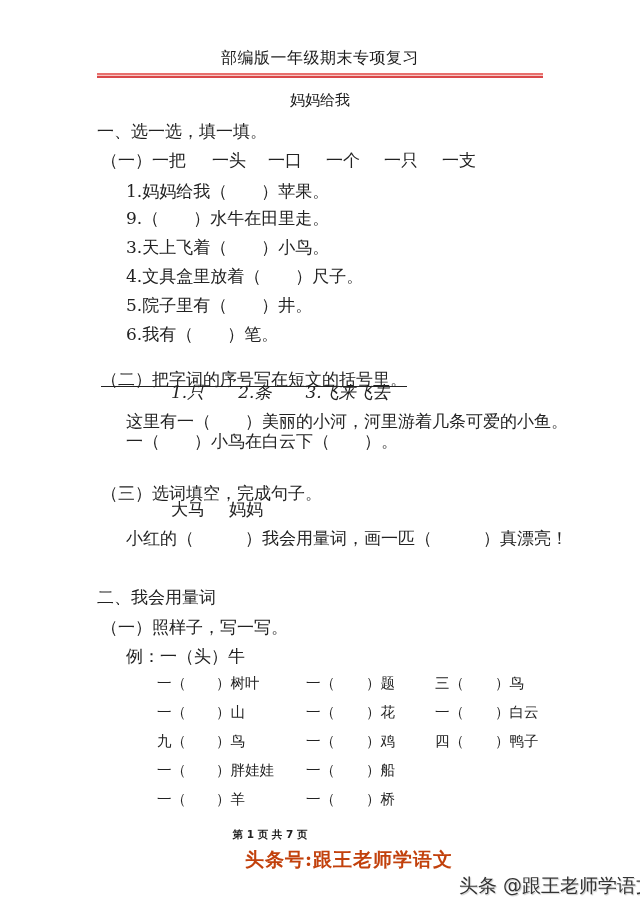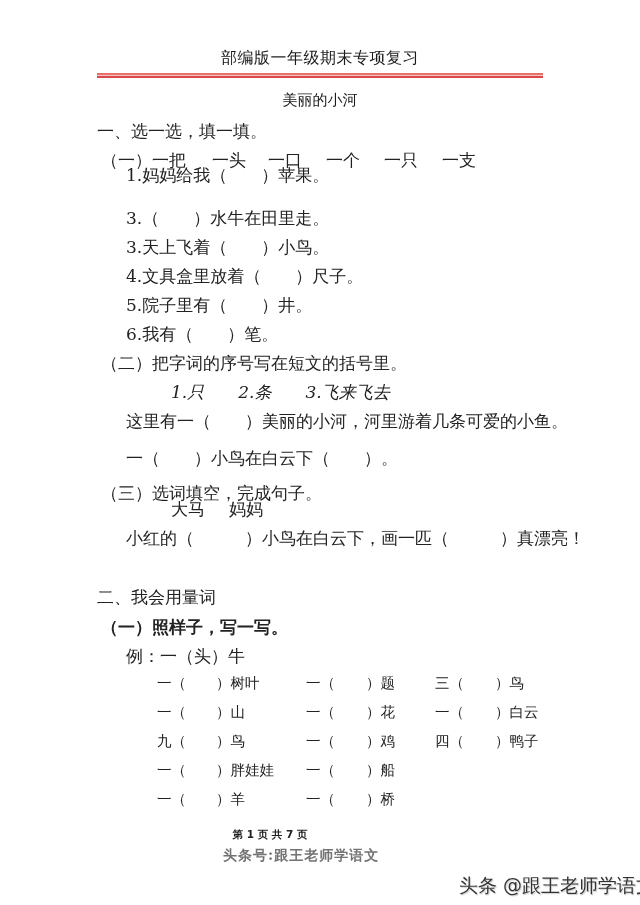--- a/index.html
+++ b/index.html
@@ -20,59 +20,59 @@
     .sub { left: 101px; }
     .item { left: 126px; }
     .deep { left: 171px; }
 
     .opts span { display: inline-block; }
 
     .grid-cell { font-size: 14.5px; color: #222; }
 
     .page-num { left: 0; width: 540px; top: 828px; text-align: center;
       font-family: "DejaVu Sans", "Liberation Sans", sans-serif; font-size: 10.5px; color: #222; font-weight: bold; }
-    .footer-brand { left: 223px; top: 847px; font-size: 14px; font-weight: bold; color: #737373; letter-spacing: 1px; }
+    .footer-brand { left: 245px; top: 847px; font-size: 19px; font-weight: bold; color: #c2410c; letter-spacing: 1px; }
     .watermark { left: 459px; top: 873px; font-family: "DejaVu Sans", "Liberation Sans", sans-serif;
       font-size: 19px; color: #333; text-shadow: 0 0 2px #fff, 1px 1px 1px rgba(0,0,0,0.25); }
   </style>
 </head>
 <body>
 
 <div class="abs doc-header">部编版一年级期末专项复习</div>
 <div class="abs header-rule"></div>
-<div class="abs doc-subtitle">美丽的小河</div>
+<div class="abs doc-subtitle">妈妈给我</div>
 
 <div class="abs line sec" style="top:120px;">一、选一选，填一填。</div>
 
 <div class="abs line sub opts" style="top:149px;">
   <span>（一）</span><span style="width:0px;"></span><span>一把</span><span style="width:26px;"></span><span>一头</span><span style="width:22px;"></span><span>一口</span><span style="width:24px;"></span><span>一个</span><span style="width:24px;"></span><span>一只</span><span style="width:24px;"></span><span>一支</span>
 </div>
 
-<div class="abs line item" style="top:164px;">1.妈妈给我（　　）苹果。</div>
-<div class="abs line item" style="top:207px;">3.（　　）水牛在田里走。</div>
+<div class="abs line item" style="top:180px;">1.妈妈给我（　　）苹果。</div>
+<div class="abs line item" style="top:207px;">9.（　　）水牛在田里走。</div>
 <div class="abs line item" style="top:236px;">3.天上飞着（　　）小鸟。</div>
 <div class="abs line item" style="top:265px;">4.文具盒里放着（　　）尺子。</div>
 <div class="abs line item" style="top:294px;">5.院子里有（　　）井。</div>
 <div class="abs line item" style="top:323px;">6.我有（　　）笔。</div>
 
-<div class="abs line sub" style="top:352px;">（二）把字词的序号写在短文的括号里。</div>
+<div class="abs line sub" style="top:368px;text-decoration:underline;">（二）把字词的序号写在短文的括号里。</div>
 <div class="abs line deep opts" style="top:381px;font-style:italic;">
   <span>1.只</span><span style="width:34px;"></span><span>2.条</span><span style="width:34px;"></span><span>3.飞来飞去</span>
 </div>
 <div class="abs line item" style="top:410px;">这里有一（　　）美丽的小河，河里游着几条可爱的小鱼。</div>
-<div class="abs line item" style="top:447px;">一（　　）小鸟在白云下（　　）。</div>
+<div class="abs line item" style="top:430px;">一（　　）小鸟在白云下（　　）。</div>
 
 <div class="abs line sub" style="top:482px;">（三）选词填空，完成句子。</div>
 <div class="abs line deep opts" style="top:498px;">
   <span>大马</span><span style="width:24px;"></span><span>妈妈</span>
 </div>
-<div class="abs line item" style="top:527px;">小红的（　　　）小鸟在白云下，画一匹（　　　）真漂亮！</div>
+<div class="abs line item" style="top:527px;">小红的（　　　）我会用量词，画一匹（　　　）真漂亮！</div>
 
 <div class="abs line sec" style="top:586px;">二、我会用量词</div>
-<div class="abs line sub" style="top:616px;font-weight:bold;">（一）照样子，写一写。</div>
+<div class="abs line sub" style="top:616px;">（一）照样子，写一写。</div>
 <div class="abs line item" style="top:645px;">例：一（头）牛</div>
 
 <div id="measure-grid">
     <div class="abs grid-cell" style="left: 157px; top: 674px;">一（</div>
     <div class="abs grid-cell" style="left: 216px; top: 674px;">）树叶</div>
     <div class="abs grid-cell" style="left: 306px; top: 674px;">一（</div>
     <div class="abs grid-cell" style="left: 366px; top: 674px;">）题</div>
     <div class="abs grid-cell" style="left: 435px; top: 674px;">三（</div>
     <div class="abs grid-cell" style="left: 495px; top: 674px;">）鸟</div>
     <div class="abs grid-cell" style="left: 157px; top: 703px;">一（</div>

